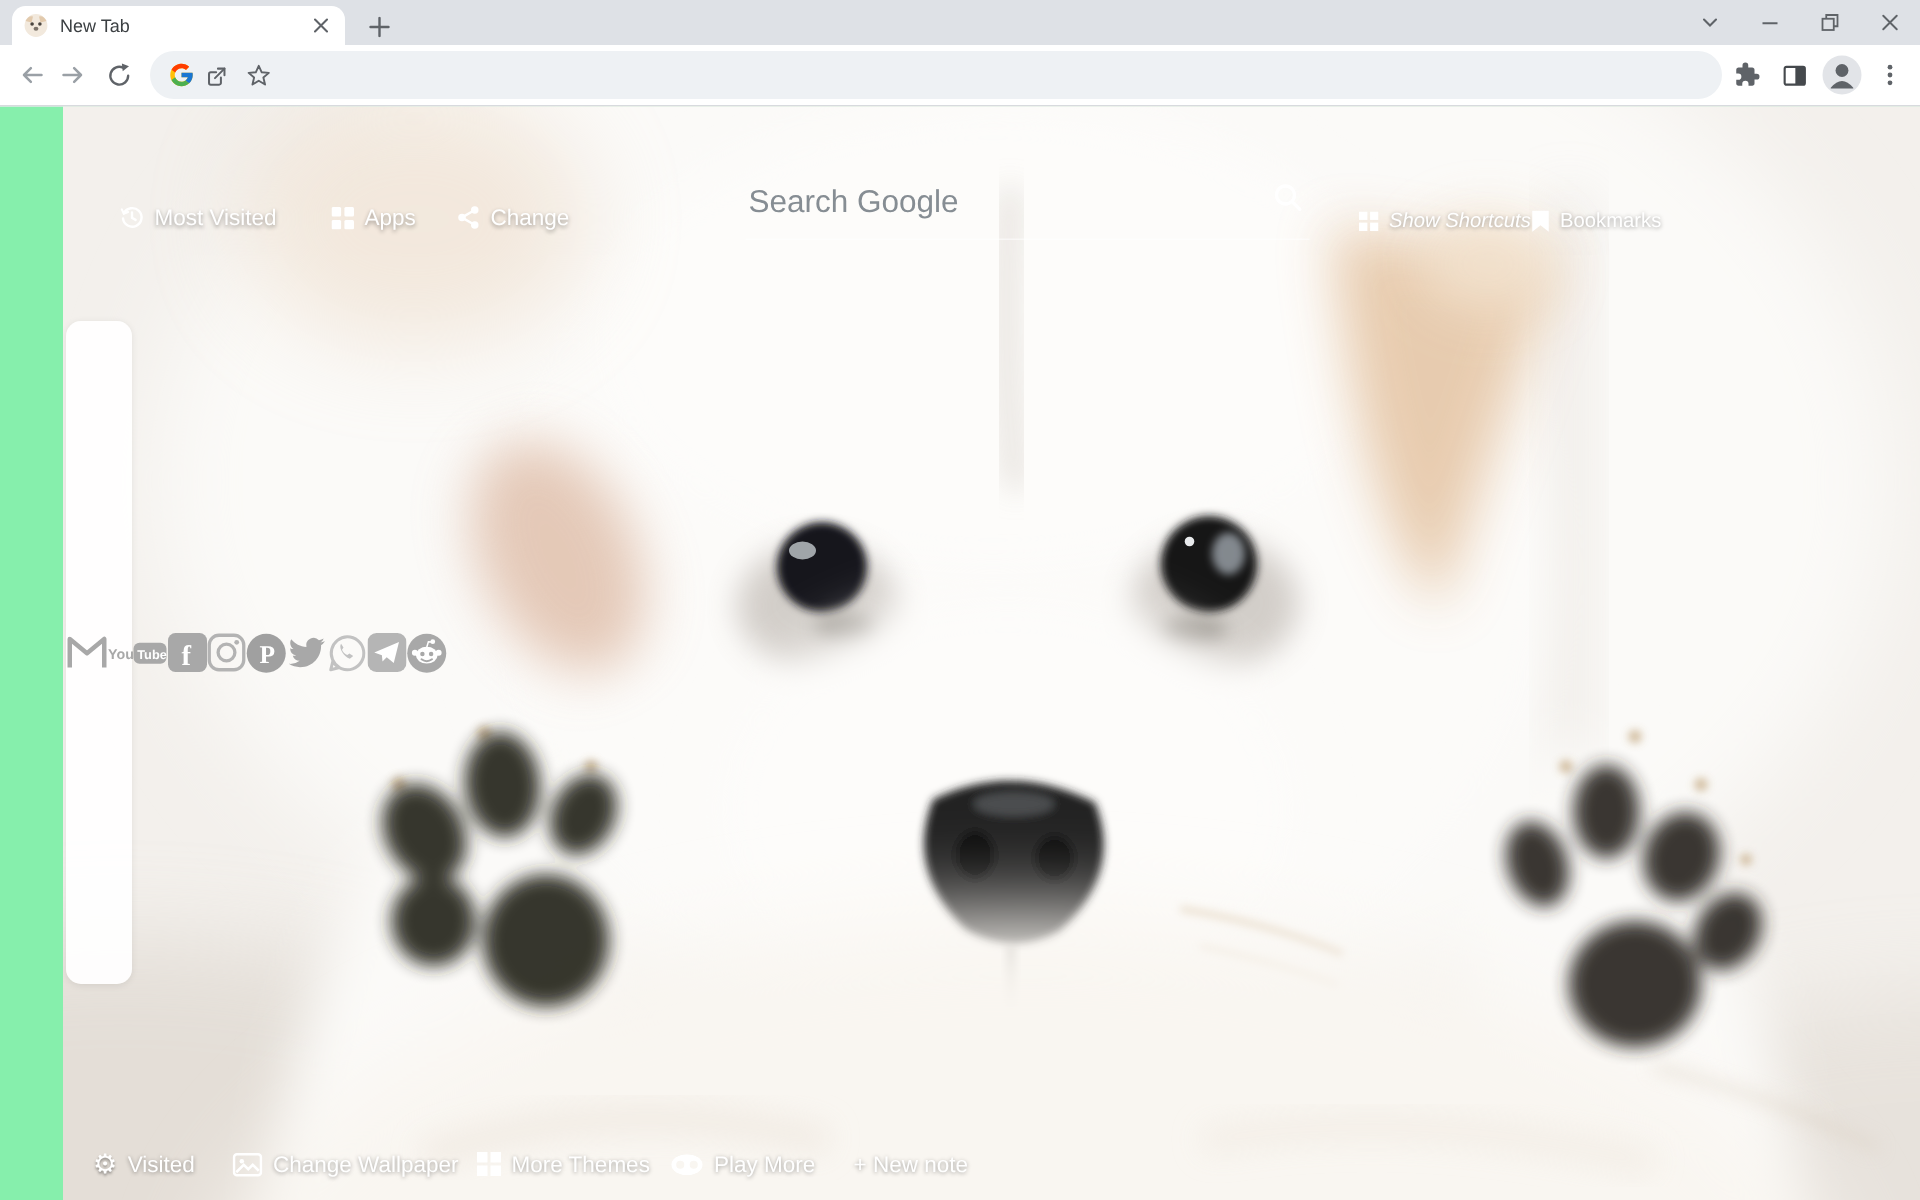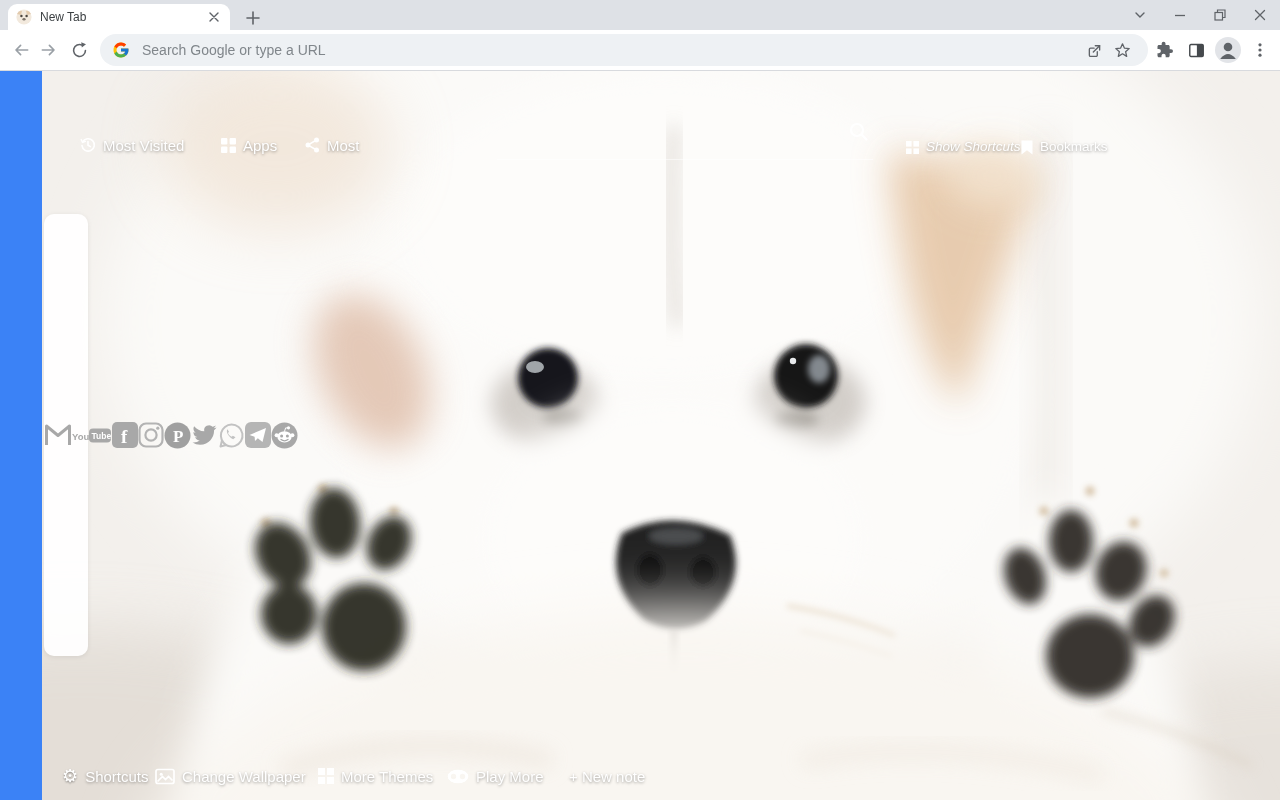--- a/index.html
+++ b/index.html
@@ -1,18 +1,18 @@
 <!DOCTYPE html>
 <html><head>
 <meta charset="utf-8">
 <style>
   html,body{margin:0;padding:0;}
   body{width:1280px;height:800px;overflow:hidden;font-family:"Liberation Sans",sans-serif;
        -webkit-font-smoothing:antialiased;}
-  .win{position:relative;width:1280px;height:800px;background:#3b82f6;}
+  .win{position:relative;width:1280px;height:800px;background:#86efac;}
 
   
   .tabstrip{position:absolute;left:0;top:0;width:1280px;height:30px;background:#dee1e6;}
   .tab{position:absolute;left:8px;top:4px;width:222px;height:26px;background:#ffffff;
        border-radius:9px 9px 0 0;display:flex;align-items:center;padding:0 8px;box-sizing:border-box;cursor:default;}
   .tab-title{font-size:12px;color:#3c4043;margin-left:8px;flex:1;white-space:nowrap;overflow:hidden;}
   .icon-btn{display:flex;align-items:center;justify-content:center;border-radius:50%;cursor:pointer;}
   .tab-close{width:17px;height:17px;}
   .newtab-btn{position:absolute;left:241px;top:6px;width:24px;height:24px;}
   .win-controls{position:absolute;right:0;top:0;height:30px;display:flex;align-items:center;}
@@ -128,21 +128,20 @@
 
     <div class="omnibox">
       <span style="display:flex;">
         <svg width="18" height="18" viewBox="0 0 48 48">
           <path fill="#FFC107" d="M43.611 20.083H42V20H24v8h11.303c-1.649 4.657-6.08 8-11.303 8-6.627 0-12-5.373-12-12s5.373-12 12-12c3.059 0 5.842 1.154 7.961 3.039l5.657-5.657C34.046 6.053 29.268 4 24 4 12.955 4 4 12.955 4 24s8.955 20 20 20 20-8.955 20-20c0-1.341-.138-2.65-.389-3.917z"></path>
           <path fill="#FF3D00" d="M6.306 14.691l6.571 4.819C14.655 15.108 18.961 12 24 12c3.059 0 5.842 1.154 7.961 3.039l5.657-5.657C34.046 6.053 29.268 4 24 4 16.318 4 9.656 8.337 6.306 14.691z"></path>
           <path fill="#4CAF50" d="M24 44c5.166 0 9.86-1.977 13.409-5.192l-6.19-5.238C29.211 35.091 26.715 36 24 36c-5.202 0-9.619-3.317-11.283-7.946l-6.522 5.025C9.505 39.556 16.227 44 24 44z"></path>
           <path fill="#1976D2" d="M43.611 20.083H42V20H24v8h11.303c-.792 2.237-2.231 4.166-4.087 5.571l6.19 5.238C36.971 39.205 44 34 44 24c0-1.341-.138-2.65-.389-3.917z"></path>
         </svg>
       </span>
-      <input type="text" placeholder="Search Google or type a URL" style="">
       <span class="tool">
         <svg width="19" height="19" viewBox="0 0 24 24" fill="none" stroke="#5f6368" stroke-width="1.7" stroke-linecap="round" stroke-linejoin="round">
           <path d="M13 6 H18.5 V11.5"></path>
             <path d="M18.5 6 L10.5 14"></path>
           <path d="M15.5 13.5 V18 a1.5 1.5 0 0 1 -1.5 1.5 H7 a1.5 1.5 0 0 1 -1.5 -1.5 V10.5 A1.5 1.5 0 0 1 7 9 h4.5"></path>
         </svg>
       </span>
       <span class="tool">
         <svg width="19" height="19" viewBox="0 0 24 24">
           <polygon points="12,3.6 14.5,9.1 20.5,9.6 15.9,13.5 17.3,19.4 12,16.2 6.7,19.4 8.1,13.5 3.5,9.6 9.5,9.1" fill="none" stroke="#5f6368" stroke-width="1.6" stroke-linejoin="round"></polygon>
@@ -301,24 +300,25 @@
     </div>
     <div class="ov top-item" style="left:263px;">
       <span style="display:flex;">
         <svg width="15" height="16" viewBox="0 0 15 16" fill="#fff">
           <circle cx="11.5" cy="3" r="2.5"></circle>
             <circle cx="3" cy="8" r="2.5"></circle>
             <circle cx="11.5" cy="13" r="2.5"></circle>
           <path d="M4.8 6.9 L9.8 4 M4.8 9.1 L9.8 12" stroke="#fff" stroke-width="1.6"></path>
         </svg>
       </span>
-      <span class="lbl">Most</span>
+      <span class="lbl">Change</span>
     </div>
 
     <div class="search-wrap">
+      <input type="text" placeholder="Search Google" style="">
       <span class="search-glass">
         <svg width="21" height="21" viewBox="0 0 21 21" fill="none" stroke="#fff" stroke-width="2.2" stroke-linecap="round">
           <circle cx="9" cy="9" r="6"></circle>
           <path d="M13.6 13.6 L18.5 18.5"></path>
         </svg>
       </span>
       <span class="search-underline"></span>
     </div>
 
     <div class="ov right-item" style="left:864px;font-style:italic;">
@@ -418,21 +418,21 @@
             <circle cx="10.6" cy="14" r="1.5" fill="#a8a8a8"></circle>
             <circle cx="16.4" cy="14" r="1.5" fill="#a8a8a8"></circle>
             <path d="M10 17.5 q3.5 2.6 7 0" stroke="#a8a8a8" stroke-width="1.3" fill="none" stroke-linecap="round"></path>
           </svg>
         </span>
       </div>
     </div>
 
     <div class="ov bottom-item" style="left:20px;">
       <span class="gear-glyph">⚙</span>
-      <span class="lbl">Shortcuts</span>
+      <span class="lbl">Visited</span>
     </div>
     <div class="ov bottom-item" style="left:113px;">
       <span style="display:flex;">
         <svg width="20" height="17" viewBox="0 0 20 17" fill="none" stroke="#fff" stroke-width="1.7">
           <rect x="1" y="1.5" width="18" height="14" rx="2"></rect>
           <circle cx="6.2" cy="6.2" r="1.5" fill="#fff" stroke="none"></circle>
           <path d="M2.5 13.5 L7.5 8.5 L10.5 11.5 L13.5 8.5 L17.5 12.5"></path>
         </svg>
       </span>
       <span class="lbl">Change Wallpaper</span>

